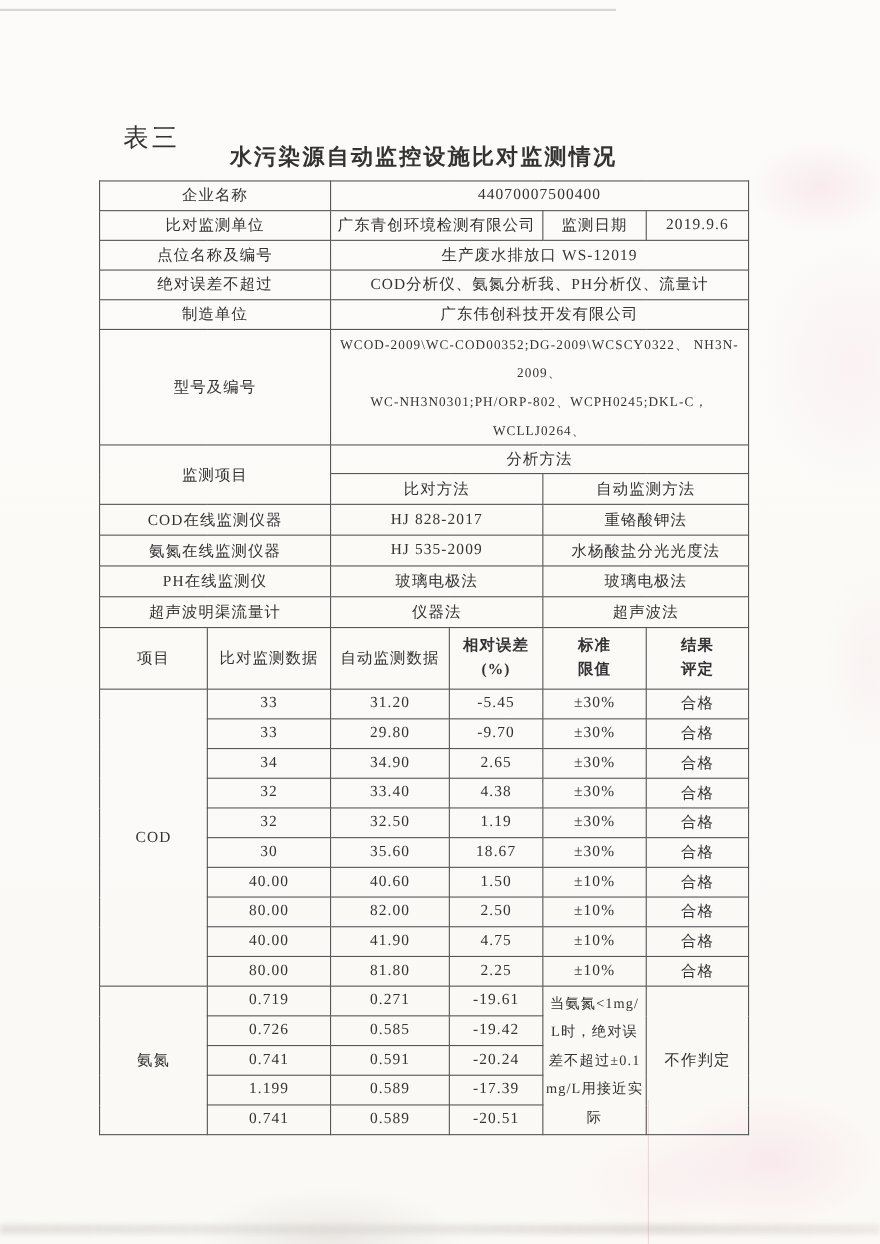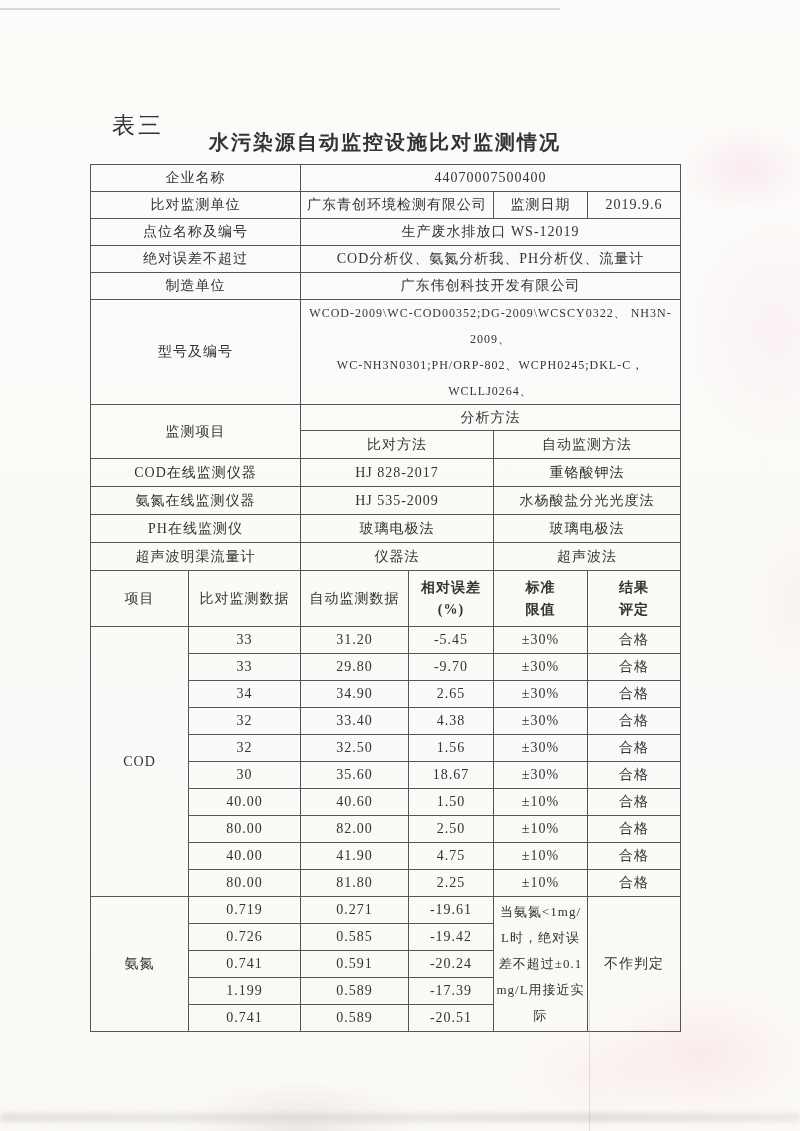--- a/index.html
+++ b/index.html
@@ -174,21 +174,21 @@
   <tr class="h27">
     <td>32</td>
     <td>33.40</td>
     <td>4.38</td>
     <td>±30%</td>
     <td>合格</td>
   </tr>
   <tr class="h27">
     <td>32</td>
     <td>32.50</td>
-    <td>1.56</td>
+    <td>1.19</td>
     <td>±30%</td>
     <td>合格</td>
   </tr>
   <tr class="h27">
     <td>30</td>
     <td>35.60</td>
     <td>18.67</td>
     <td>±30%</td>
     <td>合格</td>
   </tr>

